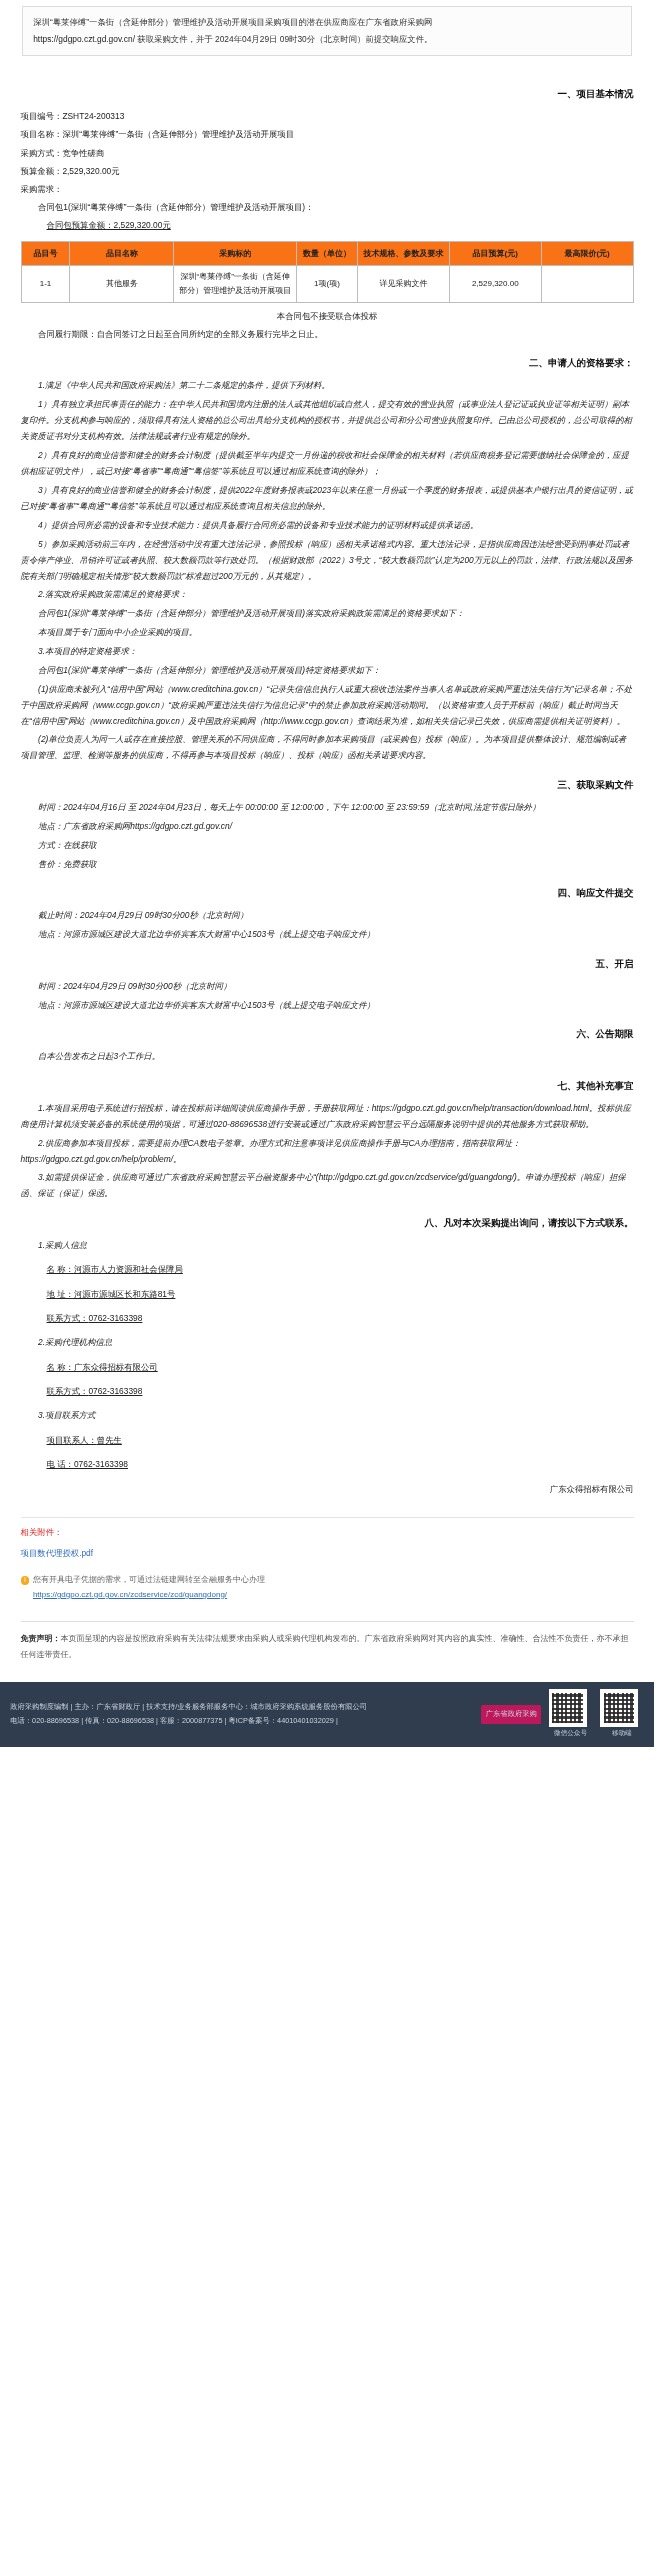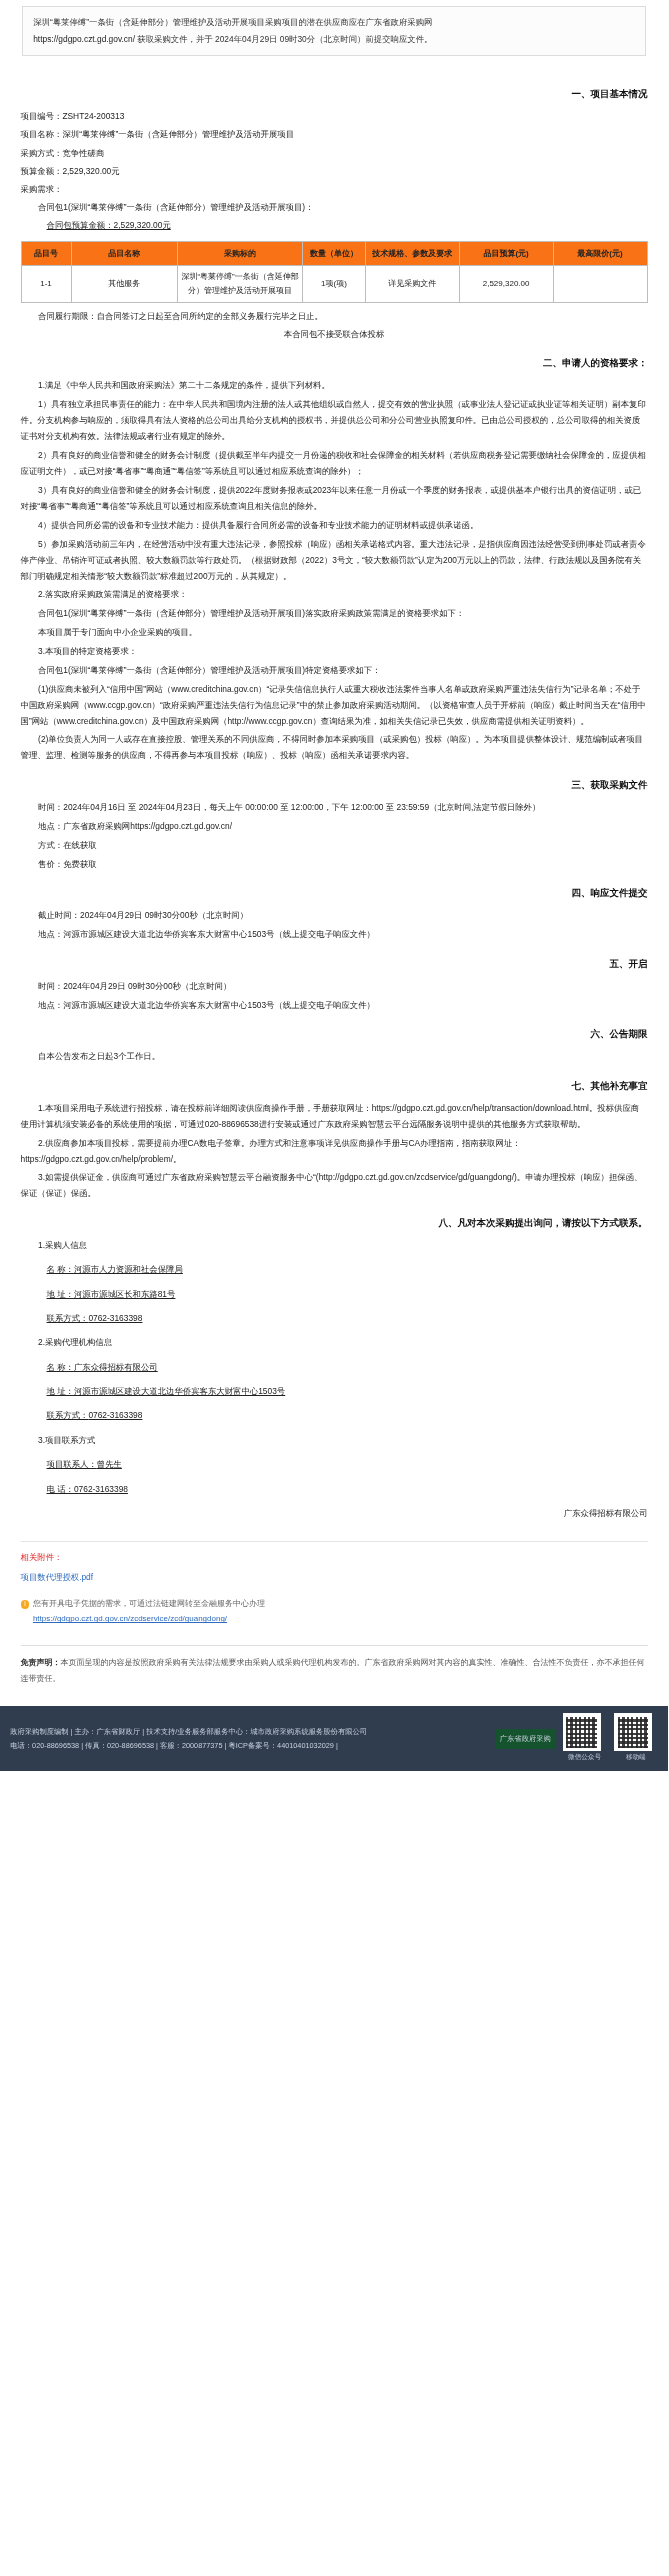--- a/index.html
+++ b/index.html
@@ -5,21 +5,21 @@
   * { box-sizing: border-box; }
   html, body { margin:0; padding:0; }
   body {
     width: 670px;
     background: #ffffff;
     font-family: "Liberation Sans", "DejaVu Sans", sans-serif;
     font-size: 8.4px;
     color: #222;
     line-height: 1.9;
   }
-  .page { width: 670px; margin: 0 auto; background:#fff; padding: 0 2px 0 0; }
+  .page { width: 670px; margin: 0 auto; background:#fff; padding: 0 16px 0 0; }
   .inner { padding: 7.3px 20.5px 0 20.5px; }
 
   .notice-box {
     border: 0.7px solid #dcdcdc;
     background: #fcfcfc;
     margin: 5.9px 22px 10.2px 22px;
     padding: 7.3px 10.2px;
     line-height: 2.0;
     font-size: 8.4px;
     color: #333;
@@ -27,21 +27,21 @@
   .notice-box .ln { display:block; }
   .notice-box a { color:#222; text-decoration:none; word-break: break-all; }
 
   h2.sec {
     font-size: 9.5px;
     font-weight: bold;
     margin: 11.7px 0 5.9px 0;
     color:#111;
     text-align:right;
   }
-  p.indent { margin: 2.9px 0; text-indent: 17.6px; }
+  p.indent { margin: 2.9px 0; text-indent: 17.6px; font-style: italic; }
   .kv { margin: 2.2px 0; }
 
   table.goods {
     border-collapse: collapse;
     width: 100%;
     margin: 7.3px 0 5.9px 0;
     font-size: 8px;
   }
   table.goods th, table.goods td {
     border: 0.7px solid #bdbdbd;
@@ -92,21 +92,21 @@
   .qr::after{
     content:"";
     position:absolute; inset:3.7px;
     background:
       repeating-linear-gradient(0deg,#222 0 2.2px,#fff 2.2px 4.4px),
       repeating-linear-gradient(90deg,#222 0 2.2px,#fff 2.2px 4.4px);
     background-blend-mode: multiply;
     opacity:.85;
   }
   .qr-label { color:#c9d2de; font-size:6.6px; text-align:center; width:44px; }
-  .footer-badge { background:#14532d; padding:2.9px 4.4px; border-radius:1.5px; }
+  .footer-badge { background:#be185d; padding:2.9px 4.4px; border-radius:1.5px; }
   .sign { margin-top: 8.8px; text-align:right; }
 </style>
 </head>
 <body>
 
 <div class="page">
 
   <div class="notice-box">
     <span class="ln">深圳“粤莱停缚”一条街（含延伸部分）管理维护及活动开展项目采购项目的潜在供应商应在广东省政府采购网</span>
     <span class="ln">
@@ -152,22 +152,22 @@
           <td>其他服务</td>
           <td class="desc">深圳“粤莱停缚”一条街（含延伸部分）管理维护及活动开展项目</td>
           <td>1项(项)</td>
           <td>详见采购文件</td>
           <td>2,529,320.00</td>
           <td></td>
         </tr>
       </tbody>
     </table>
 
+    <p class="kv center">本合同包不接受联合体投标</p>
     <p class="kv sub">合同履行期限：自合同签订之日起至合同所约定的全部义务履行完毕之日止。</p>
-    <p class="kv center">本合同包不接受联合体投标</p>
 
     <h2 class="sec">二、申请人的资格要求：</h2>
     <p class="indent">1.满足《中华人民共和国政府采购法》第二十二条规定的条件，提供下列材料。</p>
     <p class="indent">1）具有独立承担民事责任的能力：在中华人民共和国境内注册的法人或其他组织或自然人，提交有效的营业执照（或事业法人登记证或执业证等相关证明）副本复印件。分支机构参与响应的，须取得具有法人资格的总公司出具给分支机构的授权书，并提供总公司和分公司营业执照复印件。已由总公司授权的，总公司取得的相关资质证书对分支机构有效。法律法规或者行业有规定的除外。</p>
     <p class="indent">2）具有良好的商业信誉和健全的财务会计制度（提供截至半年内提交一月份递的税收和社会保障金的相关材料（若供应商税务登记需要缴纳社会保障金的，应提供相应证明文件），或已对接“粤省事”“粤商通”“粤信签”等系统且可以通过相应系统查询的除外）；</p>
     <p class="indent">3）具有良好的商业信誉和健全的财务会计制度，提供2022年度财务报表或2023年以来任意一月份或一个季度的财务报表，或提供基本户银行出具的资信证明，或已对接“粤省事”“粤商通”“粤信签”等系统且可以通过相应系统查询且相关信息的除外。</p>
     <p class="indent">4）提供合同所必需的设备和专业技术能力：提供具备履行合同所必需的设备和专业技术能力的证明材料或提供承诺函。</p>
     <p class="indent">5）参加采购活动前三年内，在经营活动中没有重大违法记录，参照投标（响应）函相关承诺格式内容。重大违法记录，是指供应商因违法经营受到刑事处罚或者责令停产停业、吊销许可证或者执照、较大数额罚款等行政处罚。（根据财政部（2022）3号文，“较大数额罚款”认定为200万元以上的罚款，法律、行政法规以及国务院有关部门明确规定相关情形“较大数额罚款”标准超过200万元的，从其规定）。</p>
     <p class="indent">2.落实政府采购政策需满足的资格要求：</p>
     <p class="indent">合同包1(深圳“粤莱停缚”一条街（含延伸部分）管理维护及活动开展项目)落实政府采购政策需满足的资格要求如下：</p>
@@ -225,23 +225,20 @@
     </p>
     <p class="sub2">
       <span>联系方式：</span><span>0762-3163398</span>
     </p>
 
     <p class="indent">2.采购代理机构信息</p>
     <p class="sub2">
       <span>名    称：</span><span>广东众得招标有限公司</span>
     </p>
     <p class="sub2">
-      <span>地    址：</span><span>河源市源城区建设大道北边华侨宾客东大财富中心1503号</span>
-    </p>
-    <p class="sub2">
       <span>联系方式：</span><span>0762-3163398</span>
     </p>
 
     <p class="indent">3.项目联系方式</p>
     <p class="sub2">
       <span>项目联系人：</span><span>曾先生</span>
     </p>
     <p class="sub2">
       <span>电    话：</span><span>0762-3163398</span>
     </p>

